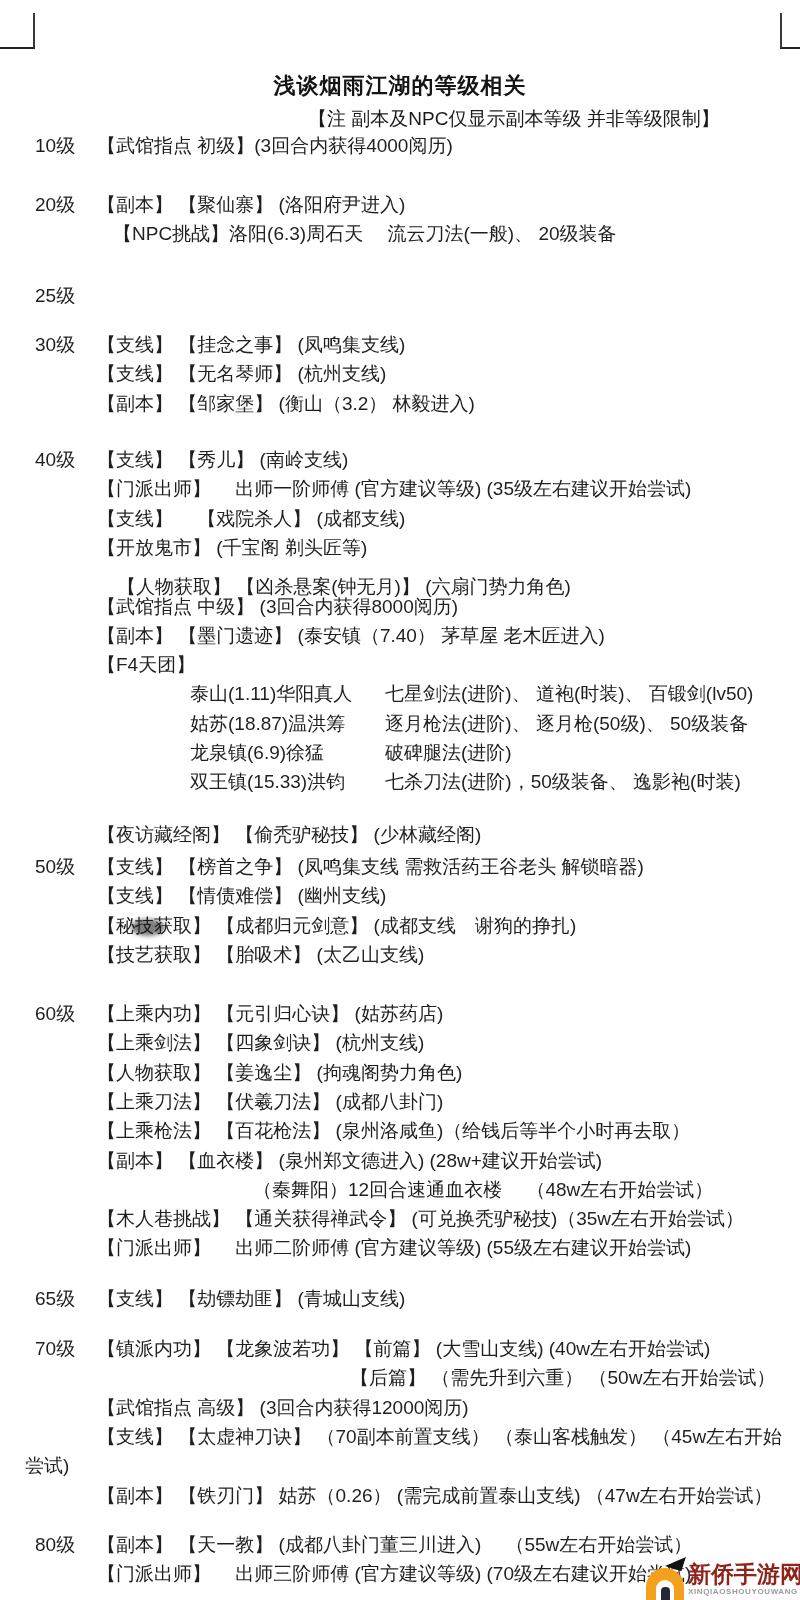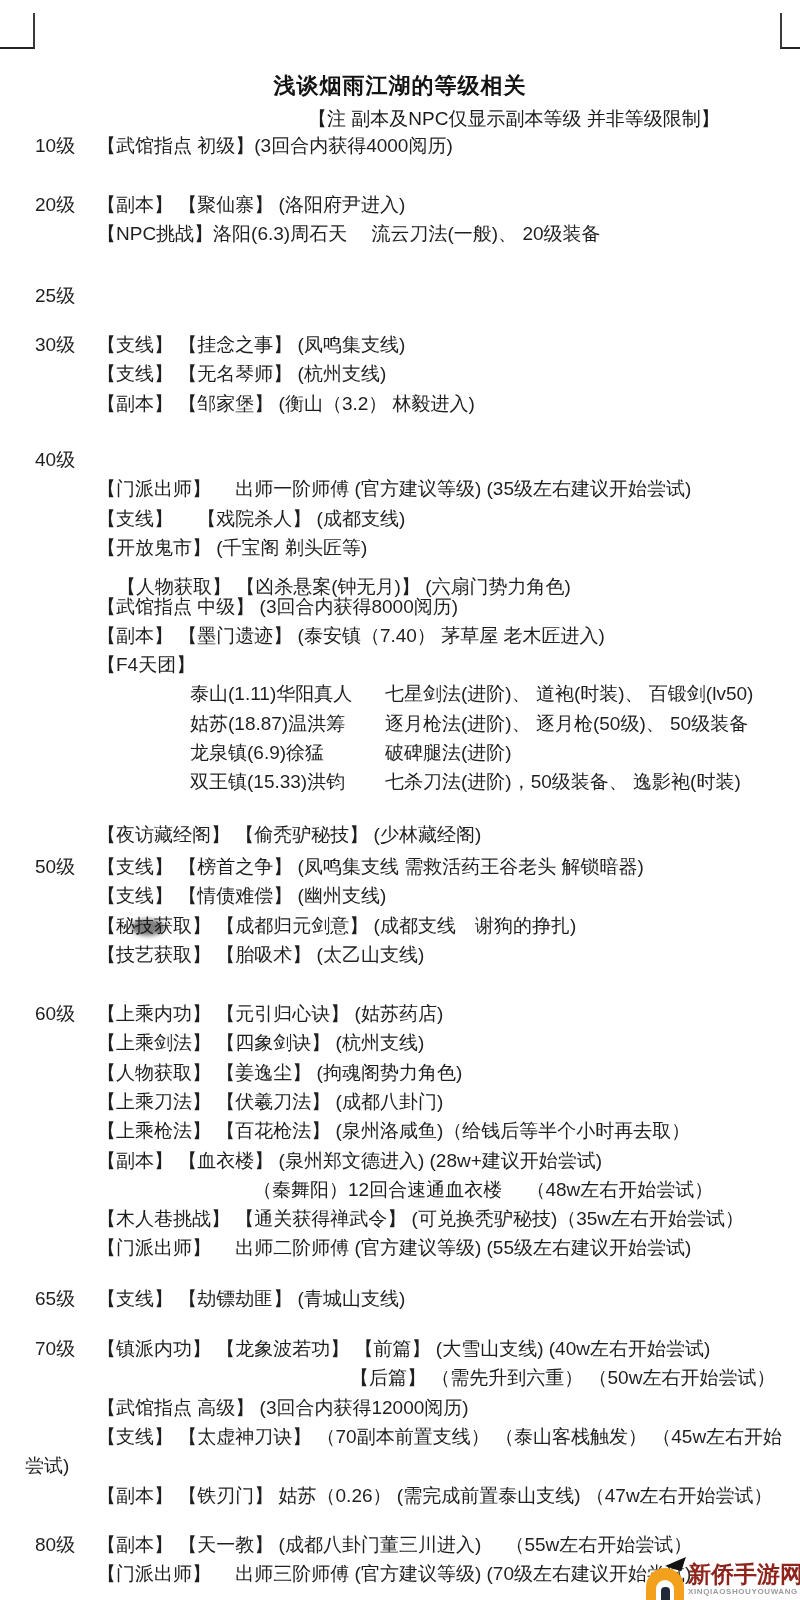--- a/index.html
+++ b/index.html
@@ -76,26 +76,26 @@
 
 <div class="corner tl"></div>
 <div class="corner tr"></div>
 
 <h1 class="title">浅谈烟雨江湖的等级相关</h1>
 <div class="note">【注 副本及NPC仅显示副本等级 并非等级限制】</div>
 
 <div id="doc">
     <div class="row normal" style="top: 133px;"><span class="lvl">10级</span><span class="txt">【武馆指点 初级】(3回合内获得4000阅历)</span></div>
     <div class="row normal" style="top: 192px;"><span class="lvl">20级</span><span class="txt">【副本】 【聚仙寨】 (洛阳府尹进入)</span></div>
-    <div class="row normal" style="top: 221.3px;"><span class="txt">【NPC挑战】洛阳(6.3)周石天　 流云刀法(一般)、 20级装备</span></div>
+    <div class="row normal" style="top: 221.3px; padding-left: 16px;"><span class="txt">【NPC挑战】洛阳(6.3)周石天　 流云刀法(一般)、 20级装备</span></div>
     <div class="row normal" style="top: 283px;"><span class="lvl">25级</span></div>
     <div class="row normal" style="top: 332px;"><span class="lvl">30级</span><span class="txt">【支线】 【挂念之事】 (凤鸣集支线)</span></div>
     <div class="row normal" style="top: 361.3px;"><span class="txt">【支线】 【无名琴师】 (杭州支线)</span></div>
     <div class="row normal" style="top: 390.6px;"><span class="txt">【副本】 【邹家堡】 (衡山（3.2） 林毅进入)</span></div>
-    <div class="row normal" style="top: 447px;"><span class="lvl">40级</span></div>
+    <div class="row normal" style="top: 447px;"><span class="lvl">40级</span><span class="txt">【支线】 【秀儿】 (南岭支线)</span></div>
     <div class="row normal" style="top: 476.3px;"><span class="txt">【门派出师】　 出师一阶师傅 (官方建议等级) (35级左右建议开始尝试)</span></div>
     <div class="row normal" style="top: 505.6px;"><span class="txt">【支线】　 【戏院杀人】 (成都支线)</span></div>
     <div class="row normal" style="top: 534.9px;"><span class="txt">【开放鬼市】 (千宝阁 剃头匠等)</span></div>
     <div class="row normal" style="top: 574px; margin-left: 20px;"><span class="txt">【人物获取】 【凶杀悬案(钟无月)】 (六扇门势力角色)</span></div>
     <div class="row normal" style="top: 593.5px;"><span class="txt">【武馆指点 中级】 (3回合内获得8000阅历)</span></div>
     <div class="row normal" style="top: 622.8px;"><span class="txt">【副本】 【墨门遗迹】 (泰安镇（7.40） 茅草屋 老木匠进入)</span></div>
     <div class="row normal" style="top: 652.1px;"><span class="txt">【F4天团】</span></div>
     <div class="row f4" style="top: 681.4px;"><span class="name">泰山(1.11)华阳真人</span><span class="skills">七星剑法(进阶)、 道袍(时装)、 百锻剑(lv50)</span></div>
     <div class="row f4" style="top: 710.7px;"><span class="name">姑苏(18.87)温洪筹</span><span class="skills">逐月枪法(进阶)、 逐月枪(50级)、 50级装备</span></div>
     <div class="row f4" style="top: 740px;"><span class="name">龙泉镇(6.9)徐猛</span><span class="skills">破碑腿法(进阶)</span></div>

